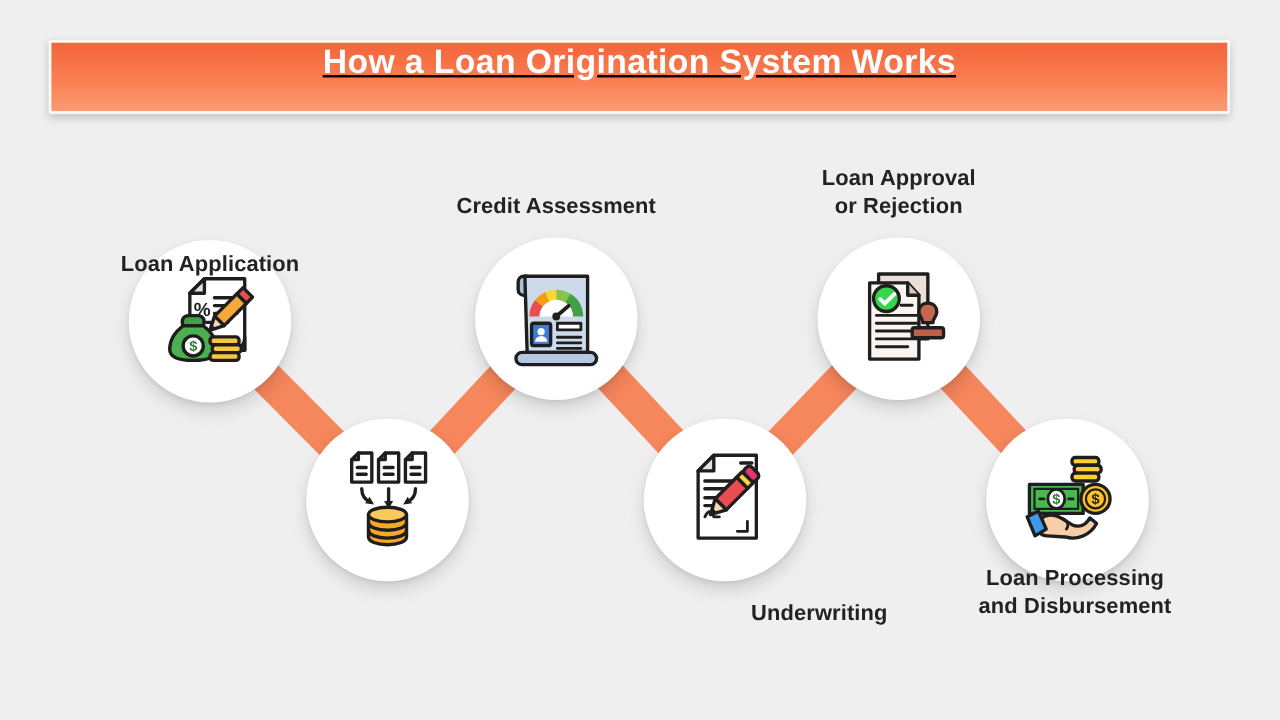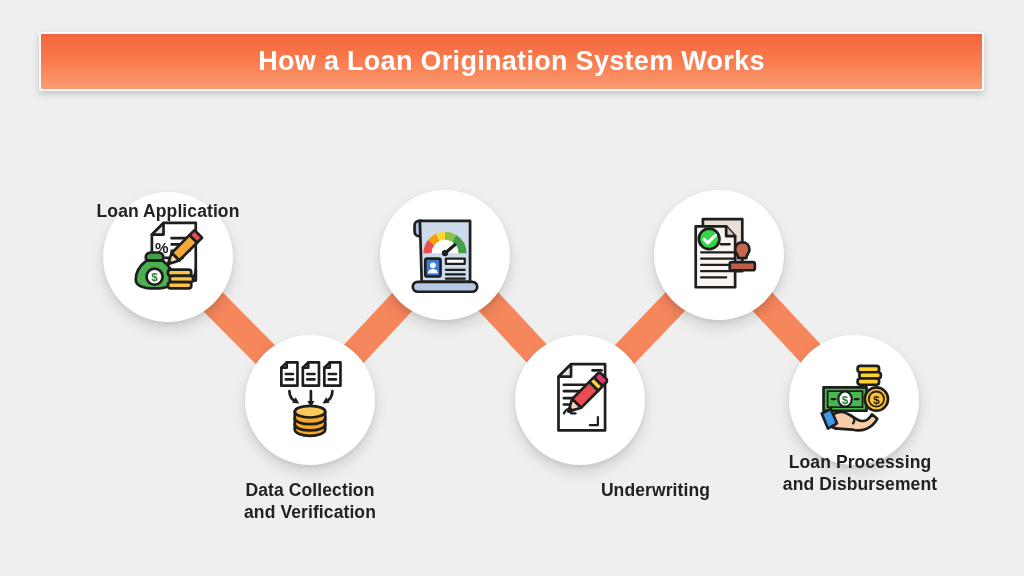--- a/index.html
+++ b/index.html
@@ -9,21 +9,21 @@
     background:#EFEFEF;
   }
   .canvas{position:relative;width:1024px;height:576px;background:#EFEFEF;}
 
   
   .banner{
     position:absolute;left:39px;top:32px;width:945px;height:59px;
     background:linear-gradient(180deg,#F3653A 0%,#F97F52 55%,#FA9C73 100%);
     border:2px solid #FBFAF9;box-sizing:border-box;border-radius:2px;
     box-shadow:0 3px 7px rgba(0,0,0,0.18);
-    display:flex;align-items:center;justify-content:center;
+    display:flex;align-items:flex-start;justify-content:center;text-decoration:underline;
   }
   .banner-title{
     color:#FFFFFF;font-size:27px;font-weight:700;letter-spacing:0.3px;
   }
 
   
   .connector{
     position:absolute;height:27px;background:#F6865C;z-index:1;
   }
 
@@ -105,25 +105,24 @@
         <path d="M73 38 q0 9 -8 12" fill="none"></path>
         <path d="M36 52 l-8 -1 l4 -6 z" fill="#1E1E1E" stroke="none"></path>
         <path d="M49 56 l-4 -7 h8 z" fill="#1E1E1E" stroke="none"></path>
         <path d="M62 52 l8 -1 l-4 -6 z" fill="#1E1E1E" stroke="none"></path>
         <path d="M31 61 v20 c0 4 7.5 7 17 7 c9.5 0 17 -3 17 -7 v-20" fill="#F9A825"></path>
         <path d="M31 68 c0 4 7.5 7 17 7 c9.5 0 17 -3 17 -7 M31 75 c0 4 7.5 7 17 7 c9.5 0 17 -3 17 -7" fill="none"></path>
         <ellipse cx="48" cy="61" rx="17" ry="6.5" fill="#FDC85C"></ellipse>
       </g>
     </svg>
   </div>
-  <div class="step-label" style="left:180px;top:479px;">
-    <div>Data Collection</div>
-    <div>and Verification</div>
-  </div>
-
+
+  <div class="step-label" style="left:315px;top:153px;">
+    <div>Credit Assessment</div>
+  </div>
   <div class="circle" style="left:380px;top:190px;">
     <svg width="86" height="86" viewBox="0 0 96 96">
       <g stroke="#1E1E1E" stroke-width="3" stroke-linejoin="round">
         <rect x="14" y="10" width="12" height="17" rx="5" fill="#A9BEDB"></rect>
         <path d="M20 10 H76 V78 H22 Z" fill="#CDDAEC"></path>
         <rect x="12" y="78" width="72" height="11" rx="5.5" fill="#B5C8E2"></rect>
         <path d="M28 46 a20 20 0 0 1 40 0 z" fill="#FFFFFF" stroke="none"></path>
         <path d="M28.5 46 A19.5 19.5 0 0 1 32.6 34" stroke="#E8504F" stroke-width="9" fill="none"></path>
         <path d="M32.6 34 A19.5 19.5 0 0 1 40.1 28.2" stroke="#F59E0B" stroke-width="9" fill="none"></path>
         <path d="M40.1 28.2 A19.5 19.5 0 0 1 48 26.5" stroke="#FDD835" stroke-width="9" fill="none"></path>
@@ -156,20 +155,24 @@
           <path d="M45 55 h14 l-7 13 z" fill="#F3D9B0"></path>
           <path d="M50 62.5 l2 5.5 l2 -5.5 z" fill="#1E1E1E" stroke="none"></path>
         </g>
       </g>
     </svg>
   </div>
   <div class="step-label" style="left:450px;top:479px;text-align:right;">
     <div>Underwriting</div>
   </div>
 
+  <div class="step-label" style="left:589px;top:131px;">
+    <div>Loan Approval</div>
+    <div>or Rejection</div>
+  </div>
   <div class="circle" style="left:654px;top:190px;">
     <svg width="86" height="86" viewBox="0 0 96 96">
       <g stroke="#1E1E1E" stroke-width="3" stroke-linejoin="round" stroke-linecap="round">
         <rect x="30" y="8" width="44" height="58" fill="#EBDFD9"></rect>
         <path d="M22 16 H56 L66 27 V84 H22 Z" fill="#FAF5F1"></path>
         <path d="M56 16 V27 H66" fill="#D9C8BF"></path>
         <path d="M50 36 h10 M28 45 h38 M28 52 h38 M28 59 h38 M28 66 h38 M28 73 h28" fill="none" stroke-width="2.6"></path>
         <circle cx="37" cy="30" r="11.5" fill="#35D64B"></circle>
         <path d="M31.5 30.5 l4 4 l8.5 -8.5" stroke="#FFFFFF" stroke-width="3.5" fill="none"></path>
         <path d="M74 34 c-5 0 -8 3.5 -8 8 c0 4 3.5 5.5 3.5 9.5 h9 c0 -4 3.5 -5.5 3.5 -9.5 c0 -4.5 -3 -8 -8 -8 z" fill="#C4674E"></path>

